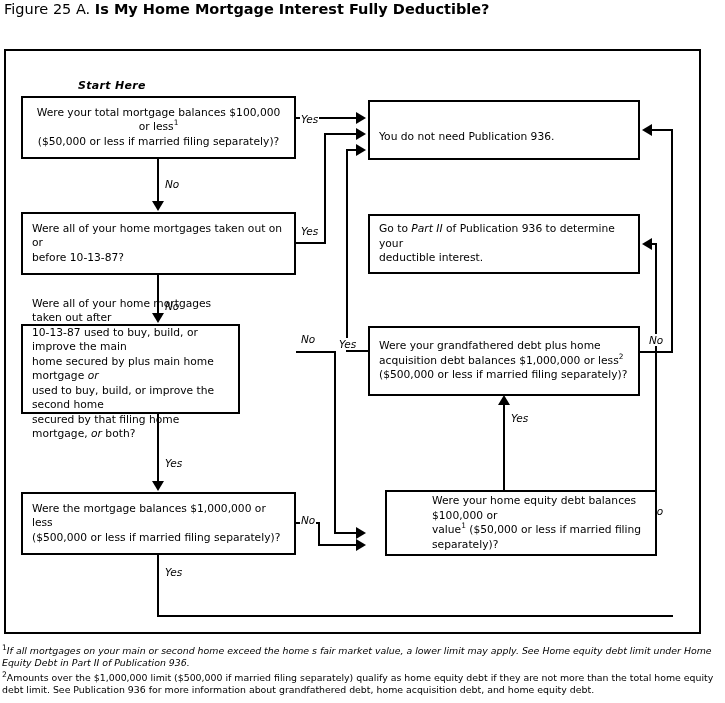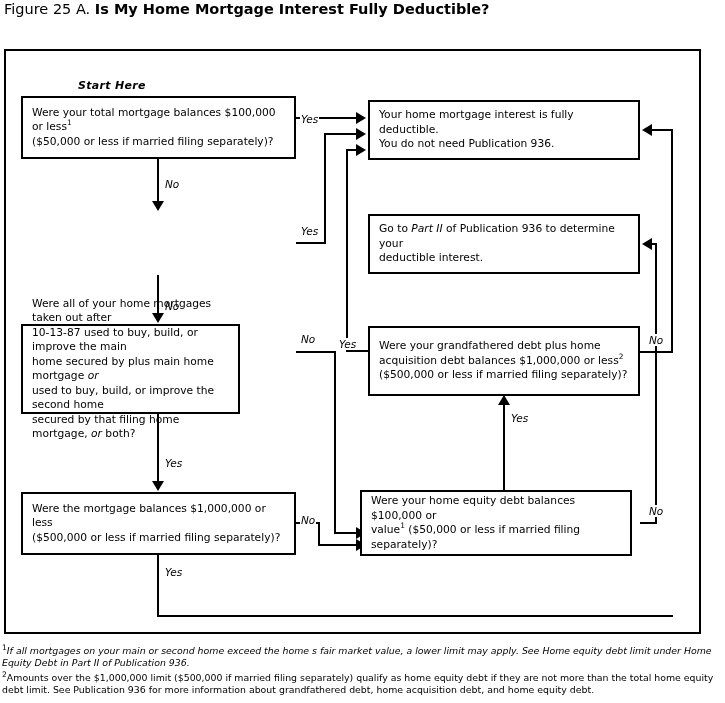--- a/index.html
+++ b/index.html
@@ -67,68 +67,74 @@
 
   <div class="hdr-title">
     <span class="fig">Figure 25 A.</span>
     <span class="q">Is My Home Mortgage Interest Fully Deductible?</span>
   </div>
 
   <div class="frame"></div>
 
   <div class="start-here" style="left:78px;top:79px;">Start Here</div>
 
-  <div class="box" style="left:21px;top:96px;width:275px;height:63px;">
+  <div class="box" style="left:21px;top:96px;width:275px;height:63px;text-align:center;">
     <div class="txt">
       <span>Were your total mortgage balances $100,000 or less</span><sup>1</sup><br>
       <span>($50,000 or less if married filing separately)?</span>
     </div>
   </div>
 
+  <div class="box" style="left:21px;top:212px;width:275px;height:63px;">
+    <div class="txt">
+      <span>Were all of your home mortgages taken out on or</span><br>
+      <span>before 10-13-87?</span>
+    </div>
+  </div>
 
   <div class="box" style="left:21px;top:324px;width:219px;height:90px;align-items:center;">
     <div class="txt">
       <span>Were all of your home mortgages taken out after</span><br>
       <span>10-13-87 used to buy, build, or improve the main</span><br>
       <span>home secured by plus main home mortgage </span><span class="it">or</span><br>
       <span>used to buy, build, or improve the second home</span><br>
       <span>secured by that filing home mortgage, </span><span class="it">or</span><span> both?</span>
     </div>
   </div>
 
   <div class="box" style="left:21px;top:492px;width:275px;height:63px;">
     <div class="txt">
       <span>Were the mortgage balances $1,000,000 or less</span><br>
       <span>($500,000 or less if married filing separately)?</span>
     </div>
   </div>
 
   <div class="box" style="left:368px;top:100px;width:272px;height:60px;">
     <div class="txt">
-      <span>Your home mortgage interest is fully deductible.</span><br>
+      <br>
       <span>You do not need Publication 936.</span>
     </div>
   </div>
 
   <div class="box" style="left:368px;top:214px;width:272px;height:60px;">
     <div class="txt">
       <span>Go to </span><span class="it">Part II</span><span> of Publication 936 to determine your</span><br>
       <span>deductible interest.</span>
     </div>
   </div>
 
   <div class="box" style="left:368px;top:326px;width:272px;height:70px;">
     <div class="txt">
       <span>Were your grandfathered debt plus home</span><br>
       <span>acquisition debt balances $1,000,000 or less</span><sup>2</sup><br>
       <span>($500,000 or less if married filing separately)?</span>
     </div>
   </div>
 
-  <div class="box" style="left:360px;top:490px;width:272px;height:66px;">
+  <div class="box" style="left:385px;top:490px;width:272px;height:66px;padding-left:36px;">
     <div class="txt">
       <span>Were your home equity debt balances $100,000 or</span><br>
       <span>value</span><sup>1</sup><span> ($50,000 or less if married filing separately)?</span>
     </div>
   </div>
 
   <div class="ln lnh" style="left:296px;top:117px;width:60px;"></div>
   <div class="arw arw-r" style="left:356px;top:112px;"></div>
   <div class="lbl" style="left:300px;top:113px;">Yes</div>
 

